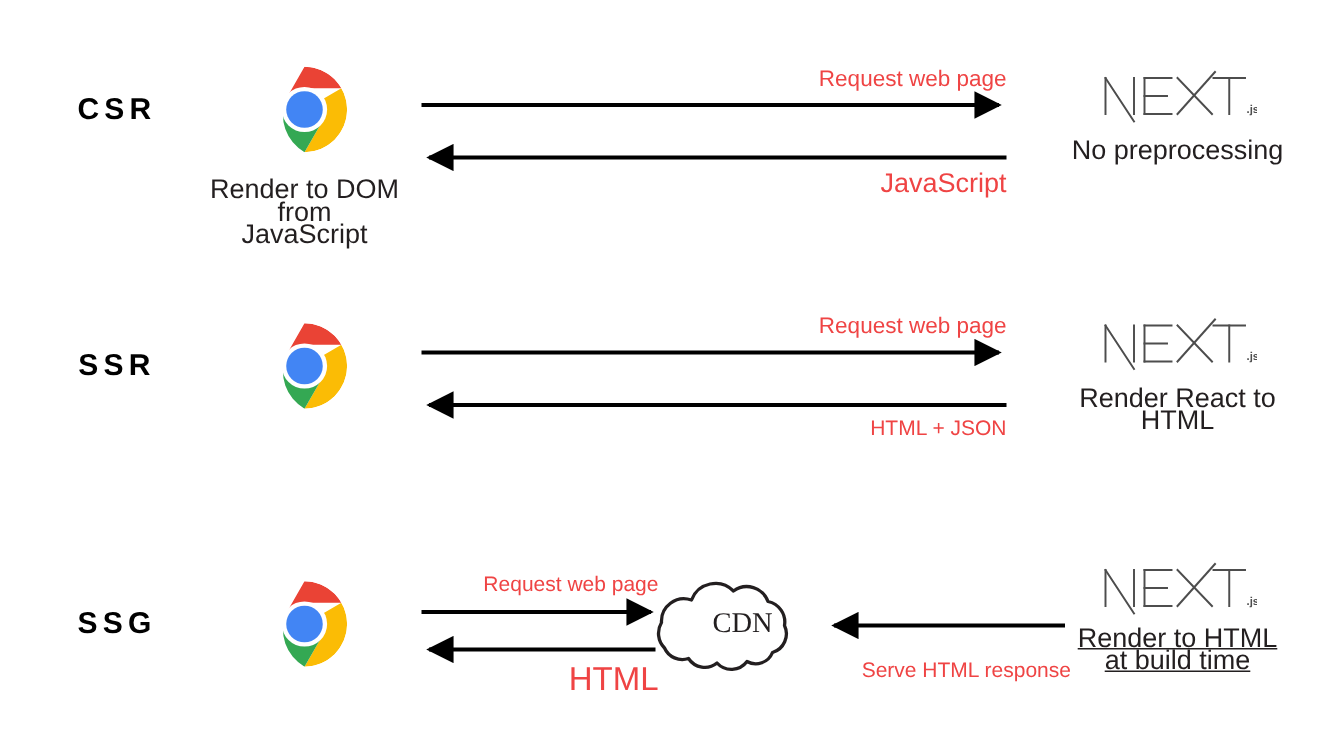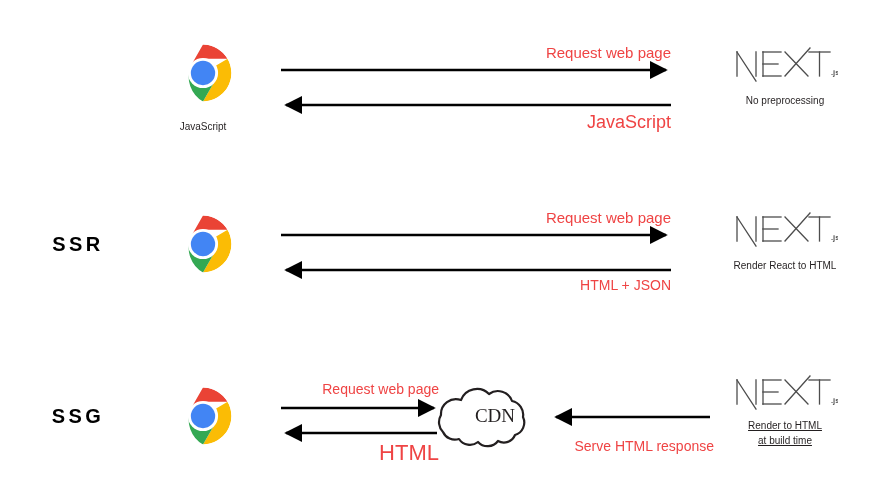--- a/index.html
+++ b/index.html
@@ -32,21 +32,21 @@
   }
 
   
   .chrome-wrap { position: absolute; width: 150px; text-align: center; }
   .chrome { display: inline-block; position: relative; width: 58px; height: 58px; }
   .chrome svg { display: block; width: 58px; height: 58px; }
 
   .node-caption {
     position: absolute;
     text-align: center;
-    font-size: 10px;
+    font-size: 18px;
     line-height: 15px;
     color: #231f20;
   }
 
   
   .next-wrap { position: absolute; text-align: center; }
   .next-logo { display: block; margin: 0 auto; }
 
   
   .flow { position: absolute; left: 0; top: 0; }
@@ -68,20 +68,21 @@
     font-family: Liberation Serif, serif;
   }
 </style>
 </head>
 <body>
 
 <div id="stage">
 
   <div class="row" style="top:0;height:175px;">
 
+    <div class="acronym" style="left:3px; top:62px;">CSR</div>
 
     <div class="chrome-wrap" style="left:128px; top:44px;">
       <span class="chrome">
         <svg viewBox="0 0 100 100" xmlns="http://www.w3.org/2000/svg">
           <defs>
             <clipPath id="cl0">
                 <circle cx="50" cy="50" r="49"></circle>
               </clipPath>
           </defs>
           <g clip-path="url(#cl0)">
@@ -94,20 +95,21 @@
             <path d="M50 99 A49 49 0 0 1 28.8 38 L50 74.5 A24.5 24.5 0 0 0 71.2 62.3 Z" fill="#34a853"></path>
 
             <circle cx="50" cy="50" r="26" fill="#ffffff"></circle>
             <circle cx="50" cy="50" r="21" fill="#4285f4"></circle>
           </g>
         </svg>
       </span>
     </div>
 
     <div class="node-caption" style="left:128px; top:119px; width:150px;">
+      <div>Render to DOM from</div>
       <div>JavaScript</div>
     </div>
 
     <svg class="flow" width="880" height="175">
       <defs>
         <marker id="ah-r" viewBox="0 0 10 10" refX="9" refY="5" markerWidth="7" markerHeight="7" orient="auto">
           <path d="M0 0 L10 5 L0 10 z" fill="#000"></path>
         </marker>
         <marker id="ah-l" viewBox="0 0 10 10" refX="9" refY="5" markerWidth="7" markerHeight="7" orient="auto">
           <path d="M0 0 L10 5 L0 10 z" fill="#000"></path>

